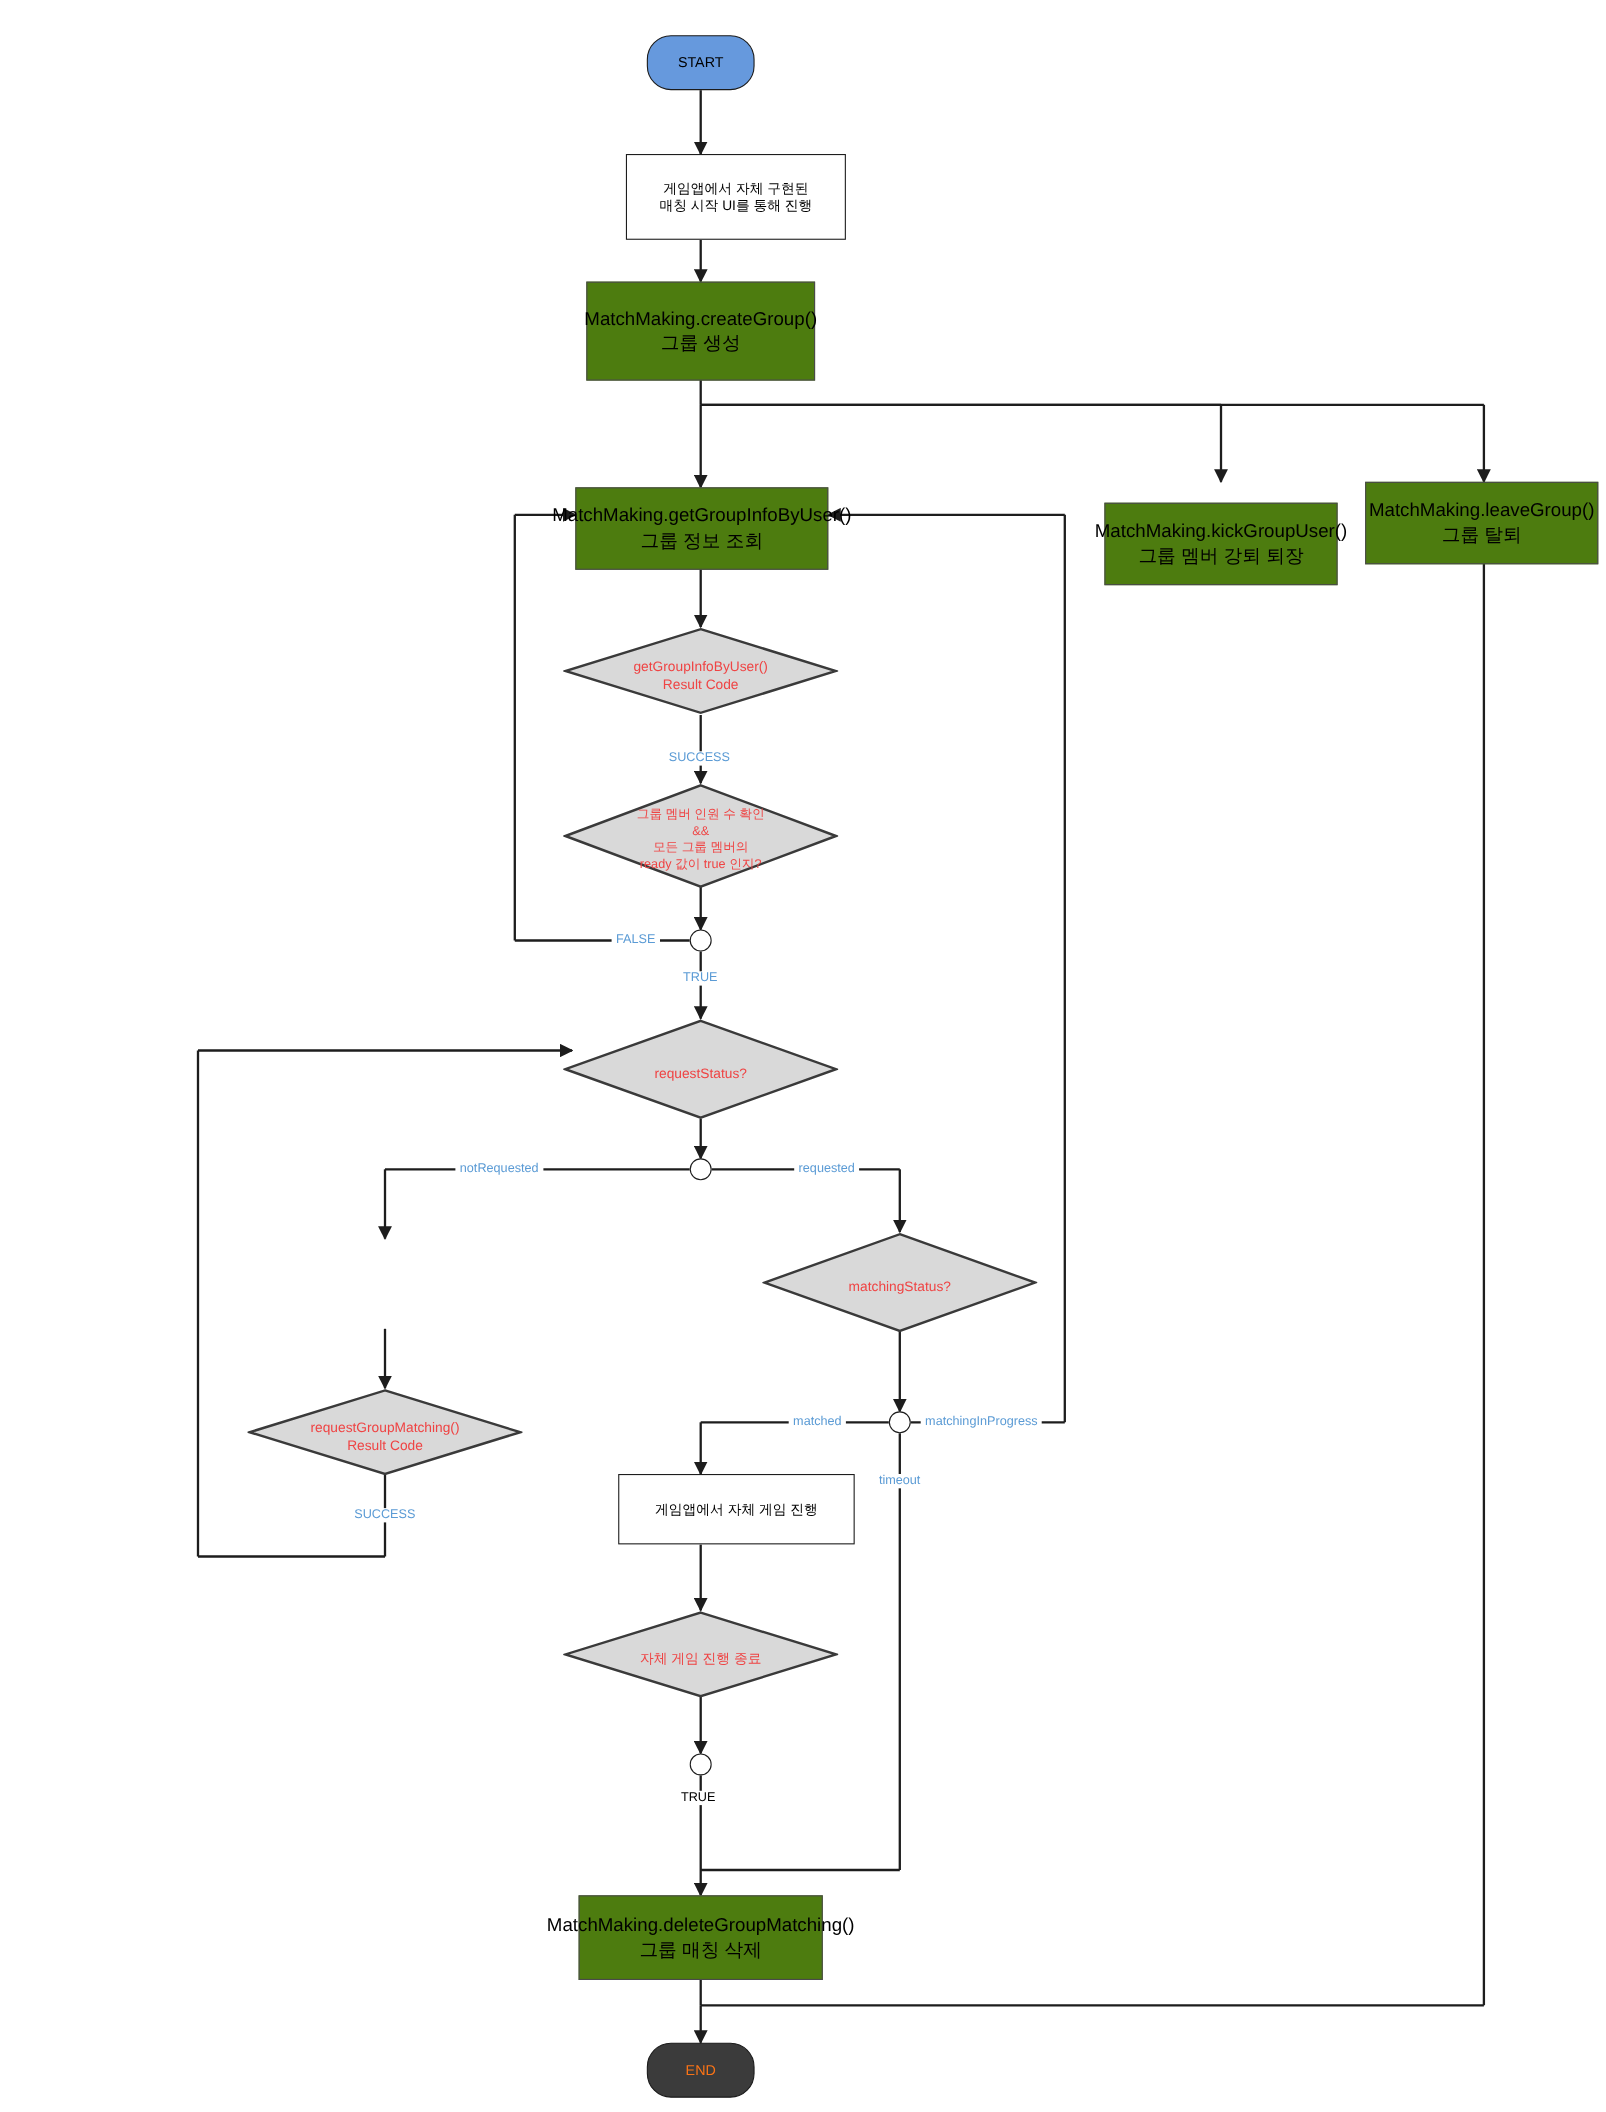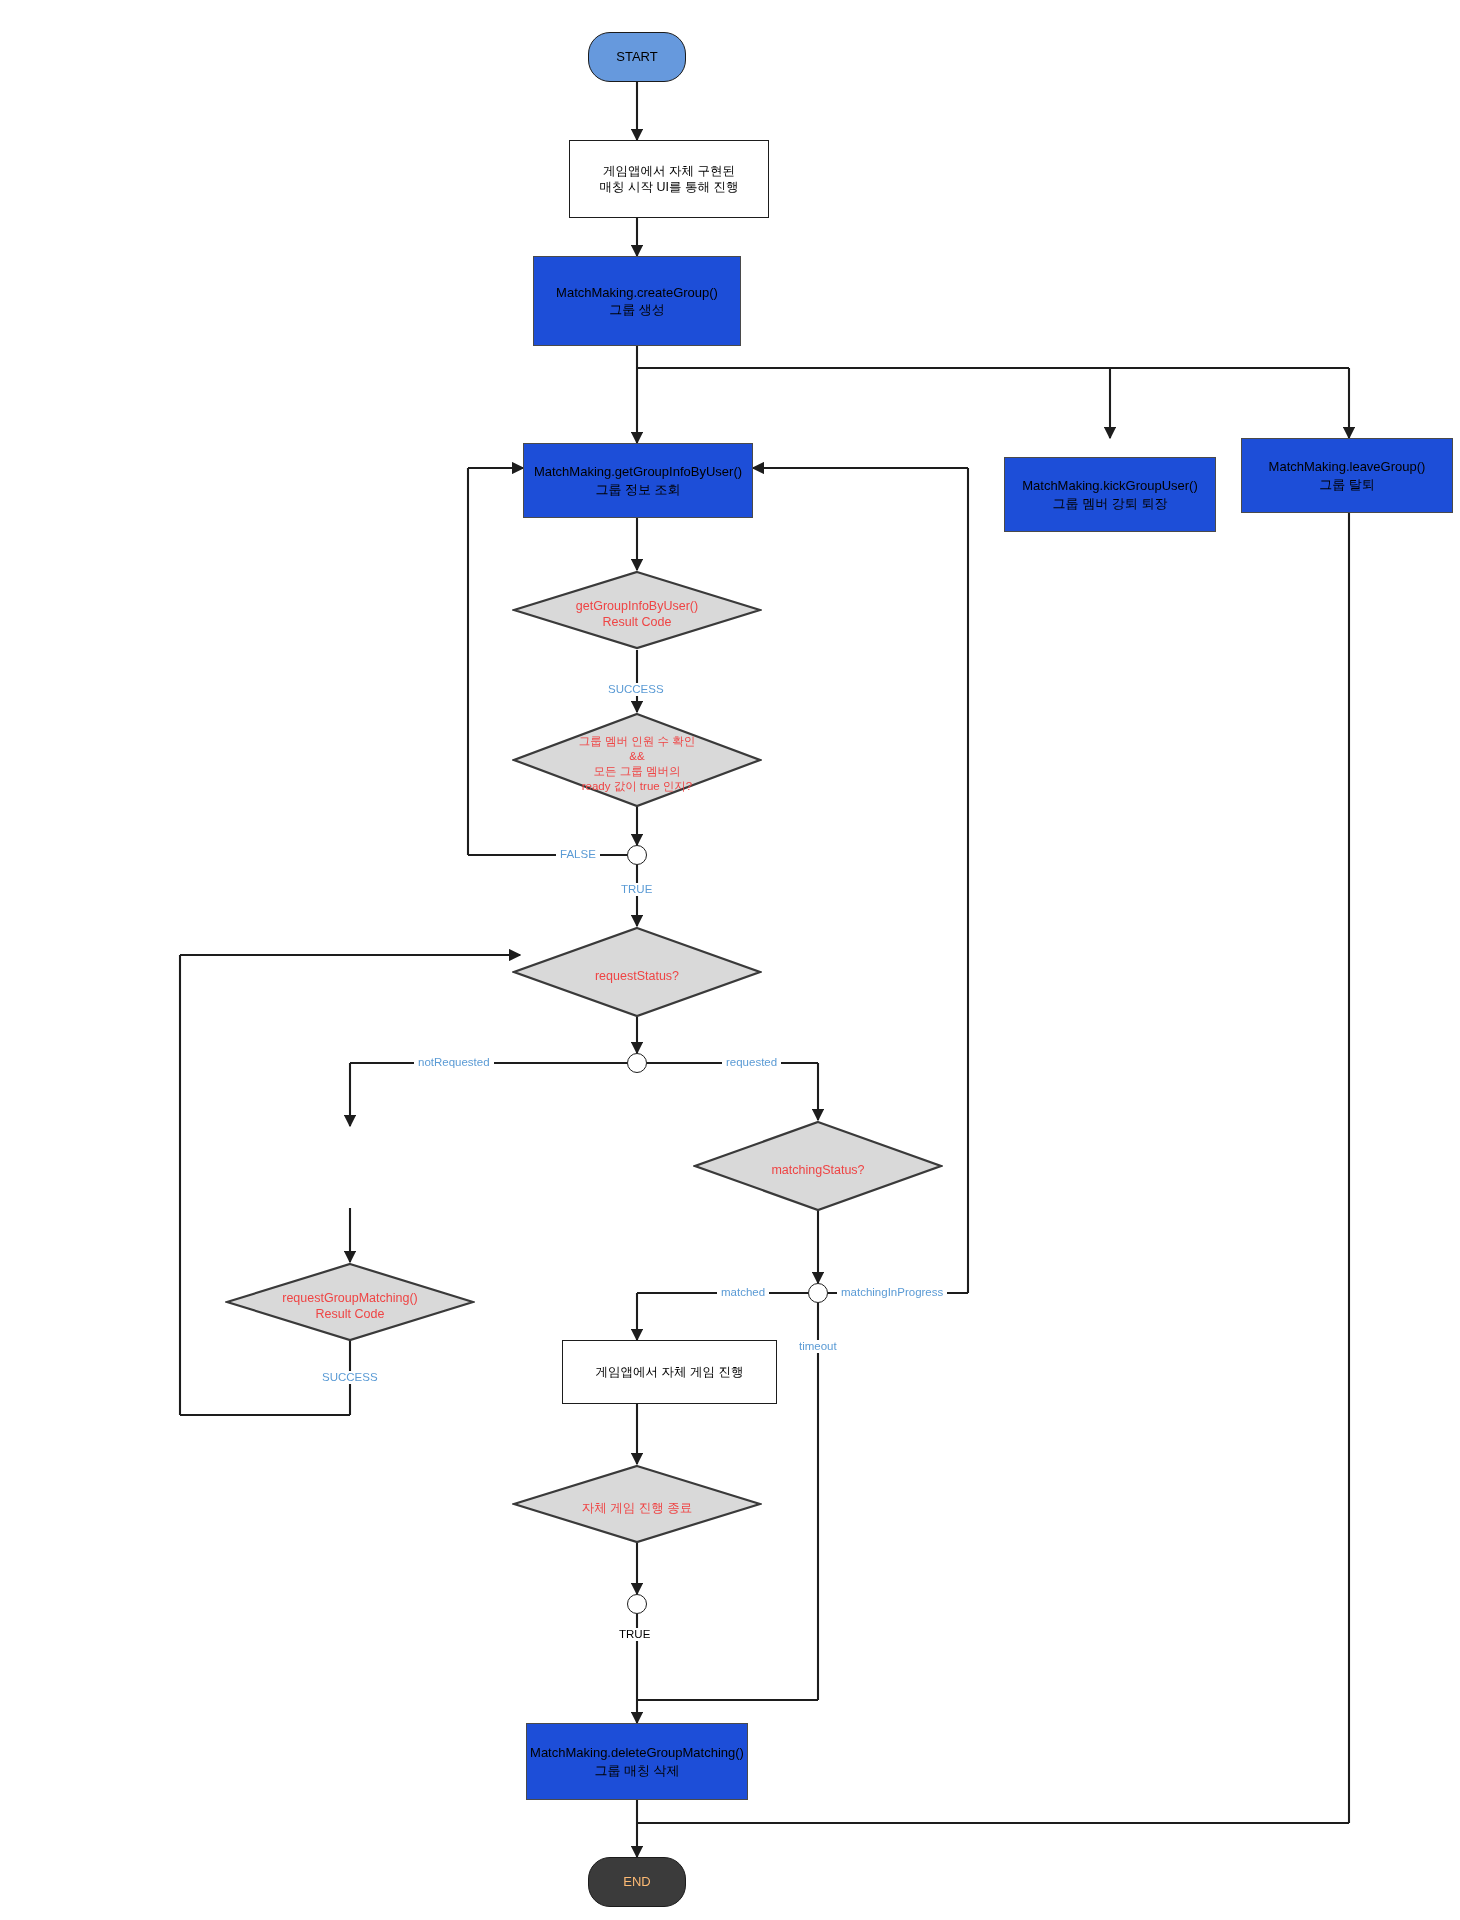--- a/index.html
+++ b/index.html
@@ -36,33 +36,33 @@
   .terminal-start{
     background:#6699dd;
     border:1.6px solid #1b1b1b;
     border-radius:22px;
     font-size:13px;
   }
   .terminal-end{
     background:#3b3b3b;
     border:1.6px solid #1b1b1b;
     border-radius:22px;
-    color:#fdba74;
+    color:#f97316;
     font-size:13px;
   }
   .proc-white{
     background:#ffffff;
     border:1.7px solid #1d1d1d;
     font-size:12.5px;
     margin-left:32px;
   }
   .proc-gray{
-    background:#1d4ed8;
+    background:#4d7c0f;
     border:1.7px solid #4a4a4a;
-    font-size:13px;
+    font-size:17px;
   }
   .diamond-wrap{
     position:absolute;
   }
   .diamond-wrap svg{
     position:absolute;
     left:0; top:0;
   }
   .diamond-label{
     position:absolute;

